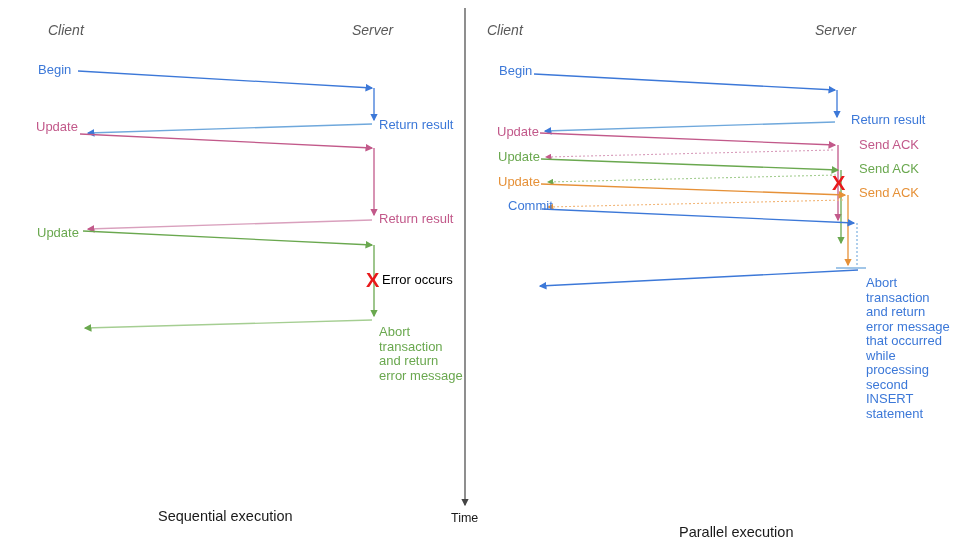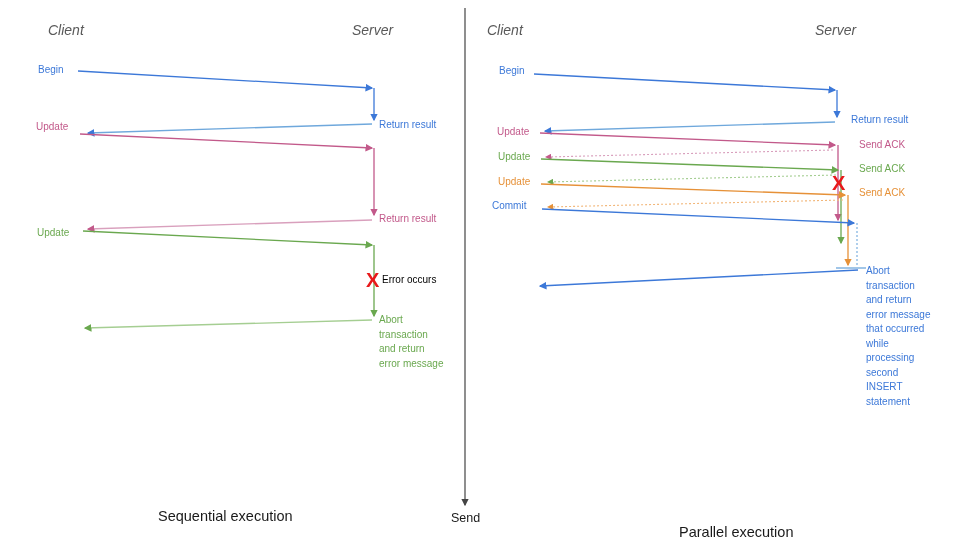--- a/index.html
+++ b/index.html
@@ -18,26 +18,26 @@
   svg.layer {
     position: absolute;
     left: 0;
     top: 0;
     width: 960px;
     height: 540px;
   }
   .lbl {
     position: absolute;
     font-family: "Liberation Sans", sans-serif;
-    font-size: 10px;
+    font-size: 13px;
     line-height: 14.5px;
     white-space: pre;
     letter-spacing: 0px;
   }
-  .lbl.wrap { white-space: pre-line; }
+  .lbl.wrap { white-space: pre-line; margin-top: 12px; }
   .hdr {
     font-size: 14px;
     font-style: italic;
     color: #595959;
   }
   .caption {
     font-size: 14.5px;
     color: #1a1a1a;
   }
   .axis-lbl {
@@ -184,21 +184,21 @@
 
   <div class="lbl caption" style="left:158px; top:509px;">Sequential execution</div>
 
   <div class="lbl hdr" style="left:487px; top:23px;">Client</div>
   <div class="lbl hdr" style="left:815px; top:23px;">Server</div>
 
   <div class="lbl" style="left:499px; top:64px; color:#3c78d8;">Begin</div>
   <div class="lbl" style="left:497px; top:125px; color:#c2598a;">Update</div>
   <div class="lbl" style="left:498px; top:150px; color:#6aa84f;">Update</div>
   <div class="lbl" style="left:498px; top:175px; color:#e69138;">Update</div>
-  <div class="lbl" style="left:492px; top:199px; color:#3c78d8;">Commit</div>
+  <div class="lbl" style="left:508px; top:199px; color:#3c78d8;">Commit</div>
 
   <div class="lbl" style="left:851px; top:113px; color:#3c78d8;">Return result</div>
   <div class="lbl" style="left:859px; top:138px; color:#c2598a;">Send ACK</div>
   <div class="lbl" style="left:859px; top:162px; color:#6aa84f;">Send ACK</div>
   <div class="lbl" style="left:859px; top:186px; color:#e69138;">Send ACK</div>
 
   <div class="errx" style="left:832px; top:173px;">X</div>
 
   <div class="lbl wrap" style="left:866px; top:264px; color:#3c78d8;">Abort
 transaction
@@ -206,15 +206,15 @@
 error message
 that occurred
 while
 processing
 second
 INSERT
 statement</div>
 
   <div class="lbl caption" style="left:679px; top:509px;margin-top:16px;">Parallel execution</div>
 
-  <div class="lbl axis-lbl" style="left:451px; top:511px;">Send</div>
+  <div class="lbl axis-lbl" style="left:451px; top:511px;">Time</div>
 
 </div>
 
 </body></html>

